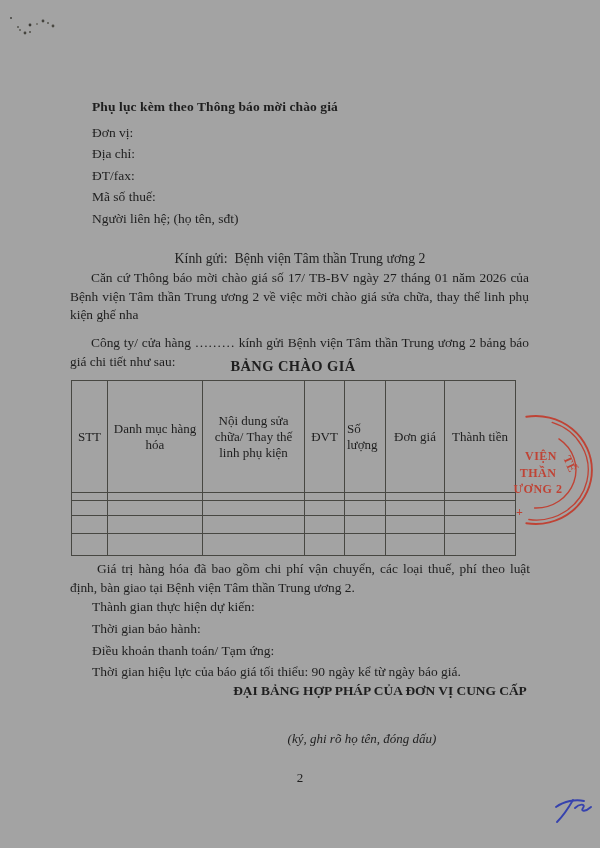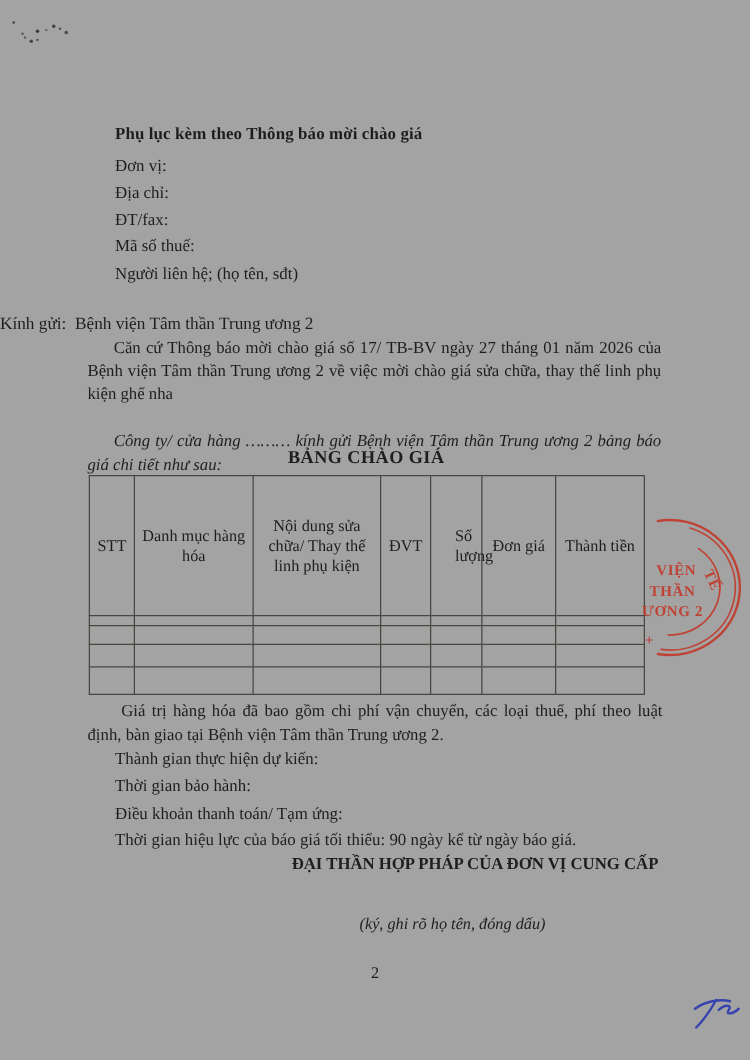--- a/index.html
+++ b/index.html
@@ -37,49 +37,49 @@
   .doc-title {
     left: 92px; top: 99px;
     font-weight: bold; font-size: 13.5px;
     letter-spacing: .1px;
   }
 
   .fields { left: 92px; top: 122px; font-size: 13.5px; line-height: 21.4px; }
 
   .kinh-gui {
     left: 0; top: 251px; width: 600px;
-    text-align: left; font-size: 13.8px; white-space: pre;
+    text-align: center; font-size: 13.8px; white-space: pre;
   }
 
   .para {
     left: 70px; width: 459px;
     font-size: 13.4px; line-height: 18.6px;
     text-align: justify; text-indent: 21px;
   }
   .para-basis   { top: 269px; }
-  .para-company { top: 344px; font-style: italic; }
+  .para-company { top: 334px; }
 
   .table-title {
     left: 71px; top: 358px; width: 444px;
     text-align: center; font-weight: bold; font-size: 14.5px;
     letter-spacing: .4px;
   }
 
   table.quote {
     position: absolute; left: 71px; top: 380px;
     width: 444px; border-collapse: collapse; table-layout: fixed;
   }
   table.quote th, table.quote td {
     border: 1px solid #474742;
     font-weight: normal; font-size: 13px; line-height: 16px;
     text-align: center; vertical-align: middle;
     padding: 1px 2px;
   }
   table.quote thead tr { height: 112px; }
-  table.quote .col-qty-h { text-align: left; padding-left: 19px; }
+  table.quote .col-qty-h { text-align: left; padding-left: 2px; }
   tr.r1 { height: 8px; } tr.r2 { height: 15px; }
   tr.r3 { height: 18px; } tr.r4 { height: 22px; }
 
   .note {
     left: 70px; top: 560px; width: 460px;
     font-size: 13.4px; line-height: 18.6px;
     text-align: justify; text-indent: 27px;
   }
 
   .terms { left: 92px; top: 596px; font-size: 13.5px; line-height: 21.8px; }
@@ -189,21 +189,21 @@
 
   <p class="abs note">Giá trị hàng hóa đã bao gồm chi phí vận chuyển, các loại thuế, phí theo luật định, bàn giao tại Bệnh viện Tâm thần Trung ương 2.</p>
 
   <div class="abs terms">
     <div>Thành gian thực hiện dự kiến:</div>
     <div>Thời gian bảo hành:</div>
     <div>Điều khoản thanh toán/ Tạm ứng:</div>
     <div>Thời gian hiệu lực của báo giá tối thiểu: 90 ngày kể từ ngày báo giá.</div>
   </div>
 
-  <div class="abs sig-title">ĐẠI THẦN HỢP PHÁP CỦA ĐƠN VỊ CUNG CẤP</div>
+  <div class="abs sig-title">ĐẠI BẢNG HỢP PHÁP CỦA ĐƠN VỊ CUNG CẤP</div>
   <div class="abs sig-note">(ký, ghi rõ họ tên, đóng dấu)</div>
 
   <div class="abs page-number">2</div>
 
   <svg class="stamp-svg" width="94" height="135" viewBox="0 0 94 135">
     <g fill="none" stroke="#c23b2c" stroke-linecap="round">
       <path d="M 20.3 14.8 A 56 54 0 1 1 20.3 121.2" stroke-width="1.9"></path>
       <path d="M 46.1 20.4 A 52 50 0 0 1 22.8 117.5" stroke-width="1.3"></path>
       <path d="M 52.9 36.9 A 40 38 0 0 1 28.6 106" stroke-width="1.4"></path>
     </g>

